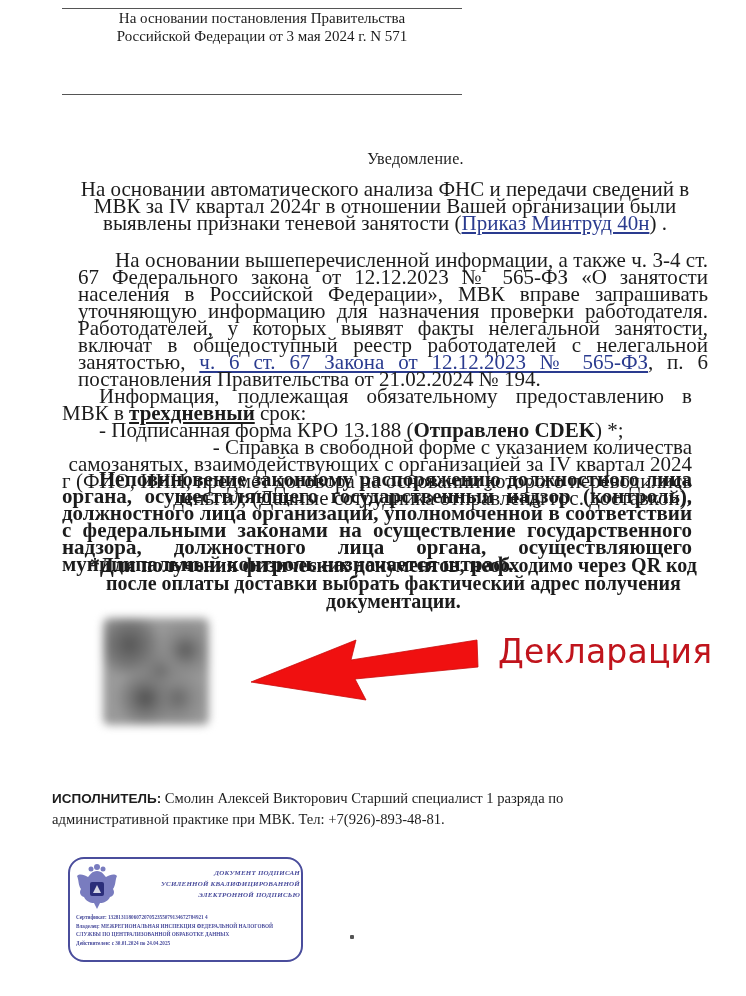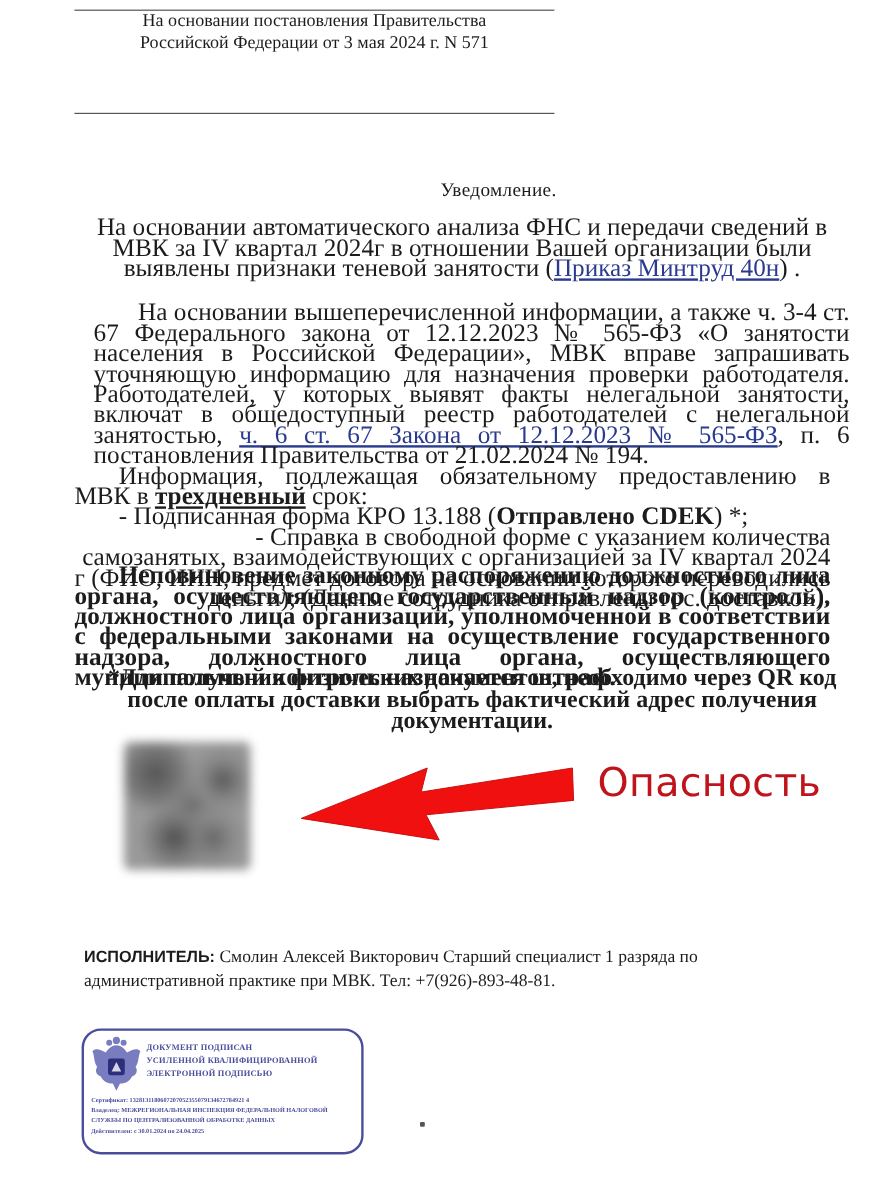--- a/index.html
+++ b/index.html
@@ -42,35 +42,35 @@
         #9a9a9a;
       filter: blur(4px);
       border-radius: 6px;
     }
     .danger {
       position: absolute; left: 498px; top: 632px;
       font-family: "DejaVu Sans", "Liberation Sans", sans-serif;
       font-size: 33px; color: #c0141c; letter-spacing: 0.2px;
     }
     .executor {
-      position: absolute; left: 70px; top: 788px; width: 632px;
+      position: absolute; left: 52px; top: 788px; width: 632px;
       font-size: 14.6px; line-height: 20px;
     }
     .executor .lbl {
       font-family: "Liberation Sans", "DejaVu Sans", sans-serif; font-weight: bold; font-size: 13.5px;
     }
     .stamp {
       position: absolute; left: 68px; top: 857px; width: 235px; height: 105px;
       border: 2.5px solid #4a4d9c; border-radius: 16px; box-sizing: border-box;
       color: #4a4d9c; font-family: "Liberation Serif", serif;
     }
     .stamp .emblem { position: absolute; left: 4px; top: 4px; width: 46px; height: 50px; }
     .stamp .head {
       position: absolute; left: 52px; top: 9px; width: 178px;
-      text-align: left; font-size: 7px; font-weight: bold; line-height: 11px; letter-spacing: 0.2px;
+      text-align: right; font-size: 7px; font-weight: bold; line-height: 11px; letter-spacing: 0.2px; font-style: italic;
     }
     .stamp .meta {
       position: absolute; left: 6px; top: 54px; width: 220px;
       font-size: 5.2px; font-weight: bold; line-height: 8.5px;
     }
     .dot { position: absolute; left: 350px; top: 935px; width: 4px; height: 4px; background: #555; border-radius: 1px; }
   </style>
 </head>
 <body>
 
@@ -102,21 +102,21 @@
 </div>
 
 <div class="note">*Для получения физических документов, необходимо через QR код после оплаты доставки выбрать фактический адрес получения документации.</div>
 
 <div class="qr"></div>
 
 <svg class="abs" style="left:0; top:0;" width="746" height="996" viewBox="0 0 746 996">
   <polygon points="251,682 356,640 351,660 477,640 478,667 355,679 366,700" fill="#f01010" stroke="#c80c0c" stroke-width="0.8"></polygon>
 </svg>
 
-<div class="danger">Опасность</div>
+<div class="danger">Декларация</div>
 
 <div class="executor">
   <span class="lbl">ИСПОЛНИТЕЛЬ:</span><span> Смолин Алексей Викторович Старший специалист 1 разряда  по административной практике при МВК. Тел: +7(926)-893-48-81.</span>
 </div>
 
 <div class="stamp">
   <svg class="emblem" viewBox="0 0 46 50">
     <g fill="#6266b5" opacity="0.85">
       <path d="M23 8 C18 8 16 12 14 14 C10 12 6 10 3 13 C5 17 4 22 7 26 C5 29 6 33 10 34 C12 38 16 40 20 40 L23 46 L26 40 C30 40 34 38 36 34 C40 33 41 29 39 26 C42 22 41 17 43 13 C40 10 36 12 32 14 C30 12 28 8 23 8 Z"></path>
       <circle cx="17" cy="6" r="2.5"></circle>

